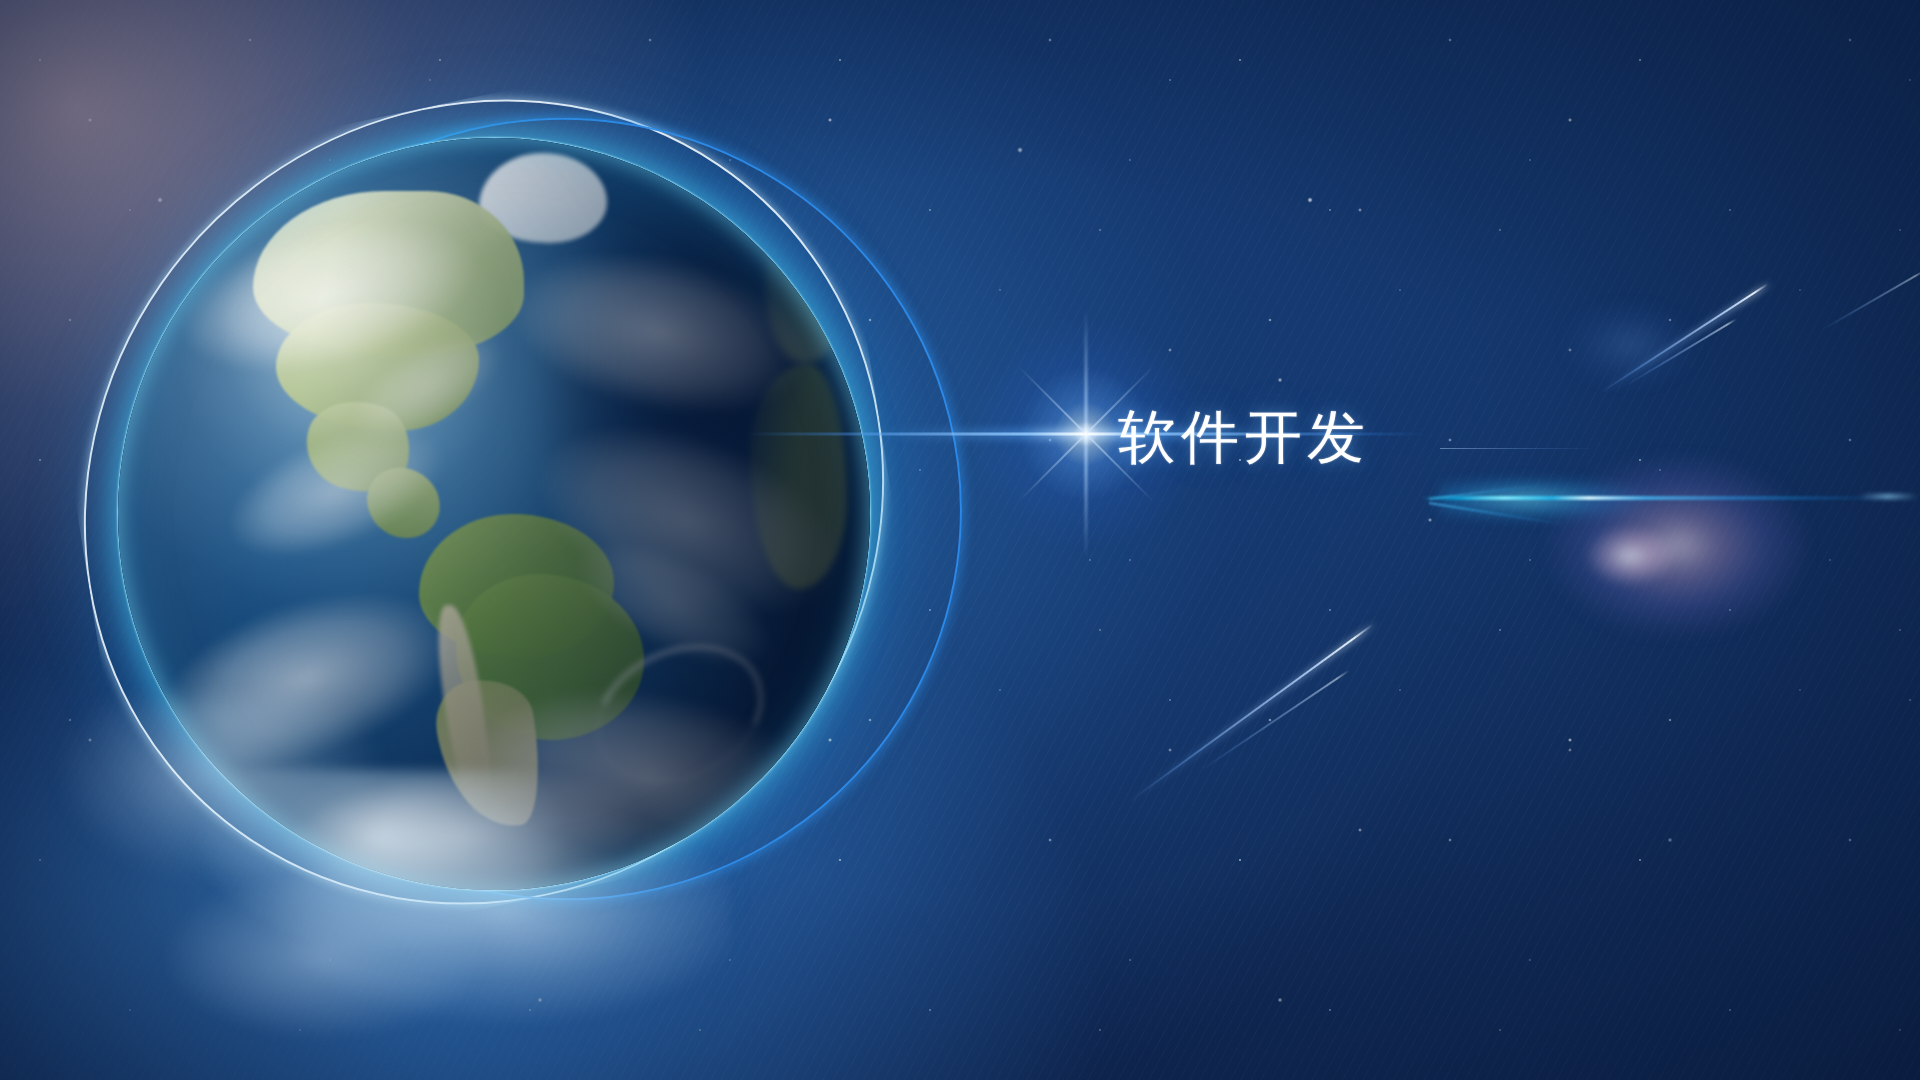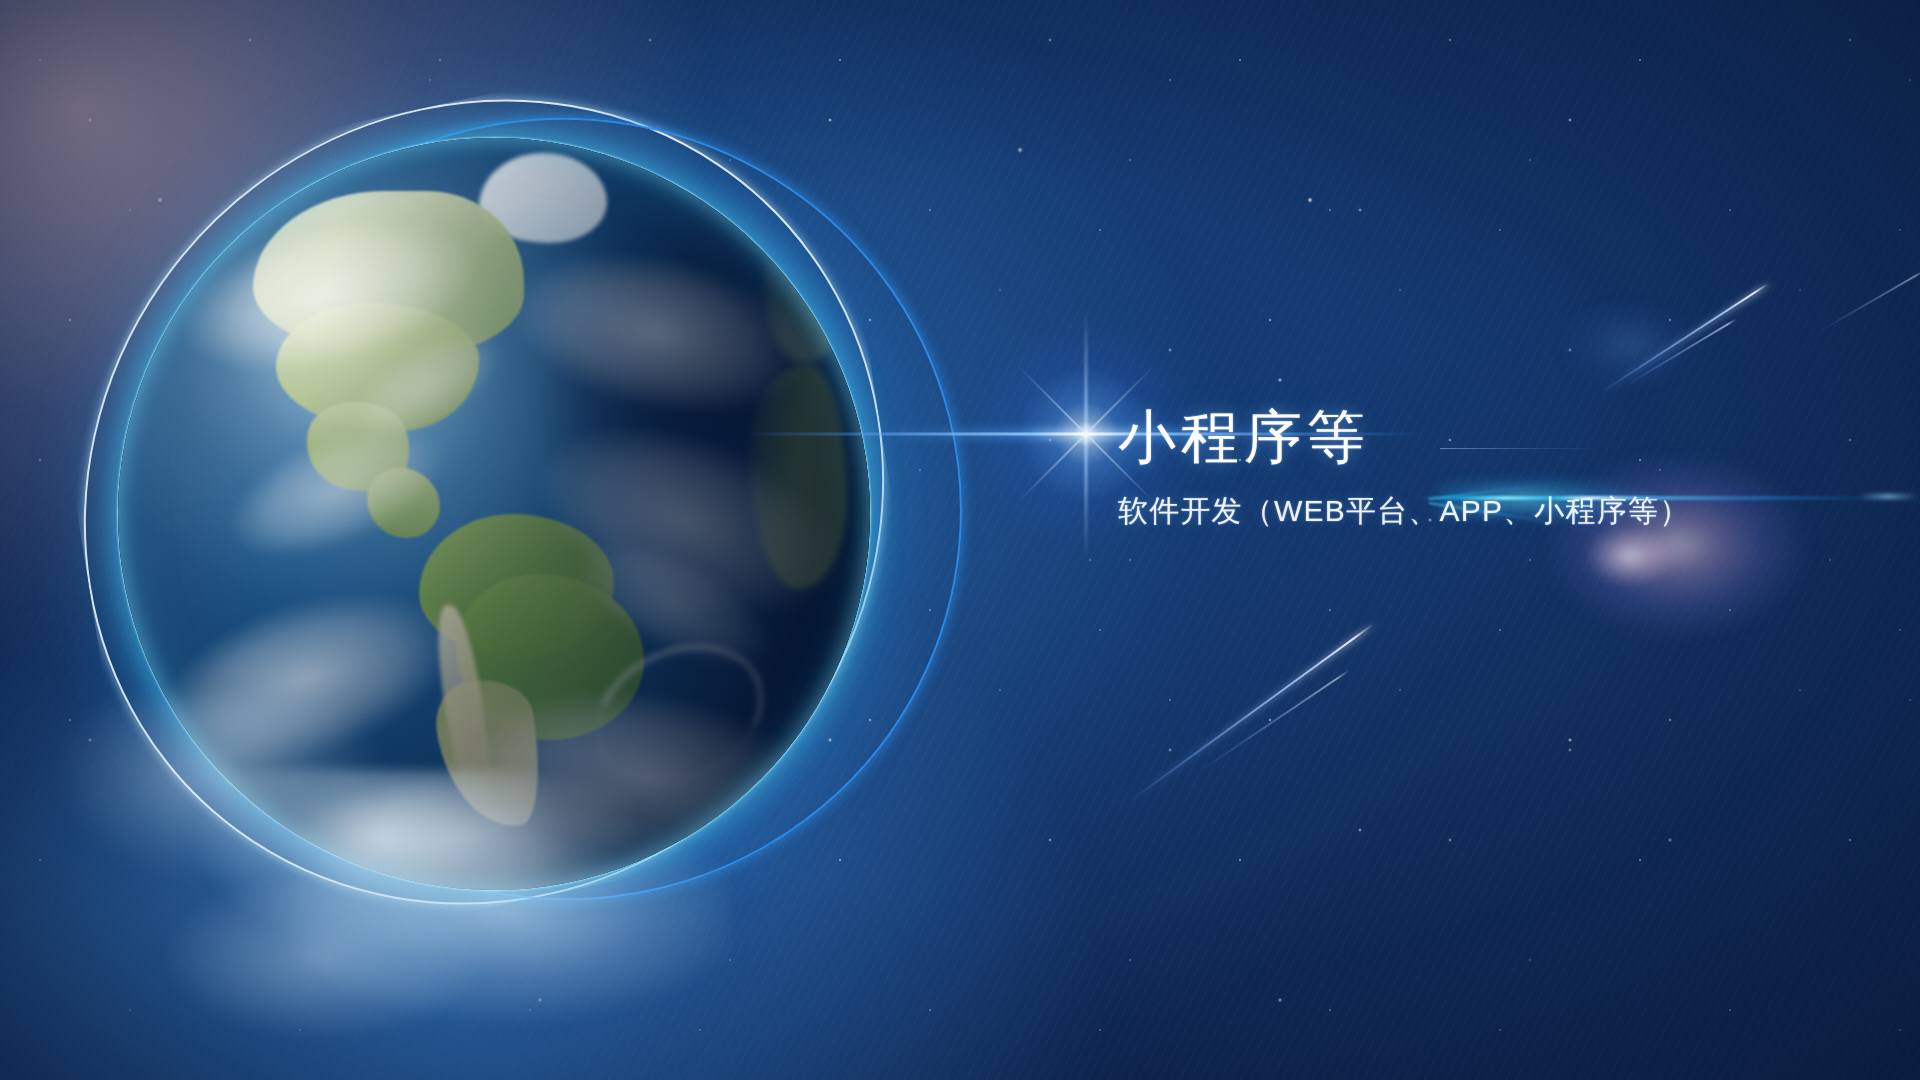--- a/index.html
+++ b/index.html
@@ -549,17 +549,16 @@
     <div class="wing2"></div>
     <div class="dot-far"></div>
   </div>
 
   <div class="flare-warm"></div>
   <div class="flare-warm2"></div>
 
   <div class="headline-rule"></div>
 
   <div class="copy">
-    <div class="headline">小程序等</div>
-    <div class="sub">软件开发（WEB平台、APP、小程序等）</div>
+    <div class="headline">软件开发</div>
   </div>
 
 </div>
 
 </body></html>

